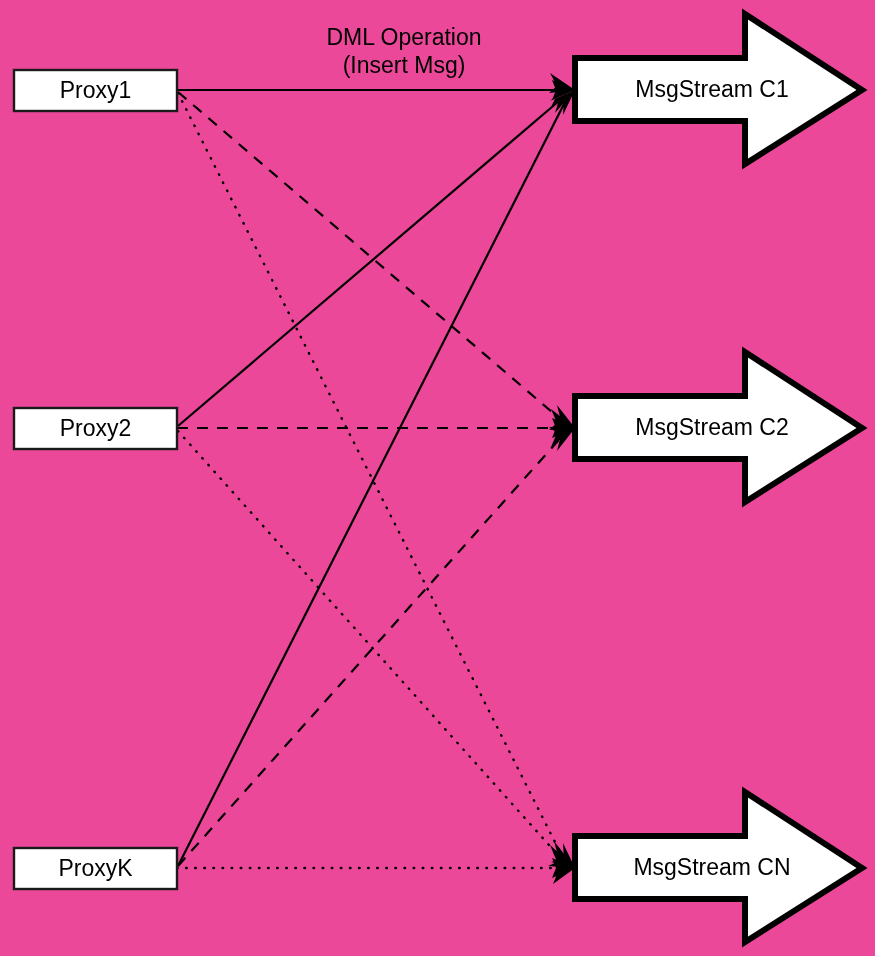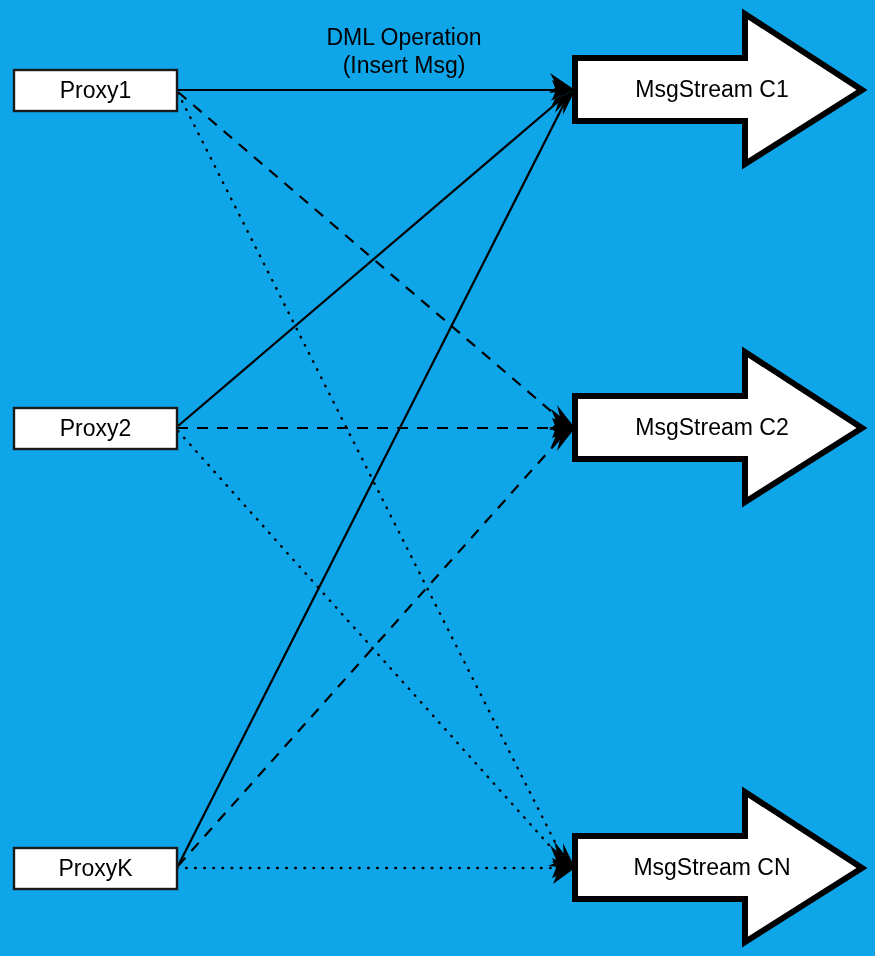--- a/index.html
+++ b/index.html
@@ -7,21 +7,21 @@
     padding: 0;
     background: #ffffff;
   }
   body {
     font-family: "Liberation Sans", sans-serif;
   }
   #canvas {
     position: relative;
     width: 875px;
     height: 956px;
-    background: #0ea5e9;
+    background: #ec4899;
     overflow: hidden;
   }
   #diagram-svg {
     position: absolute;
     top: 0;
     left: 0;
     width: 875px;
     height: 956px;
   }
   .proxy-box-rect {

